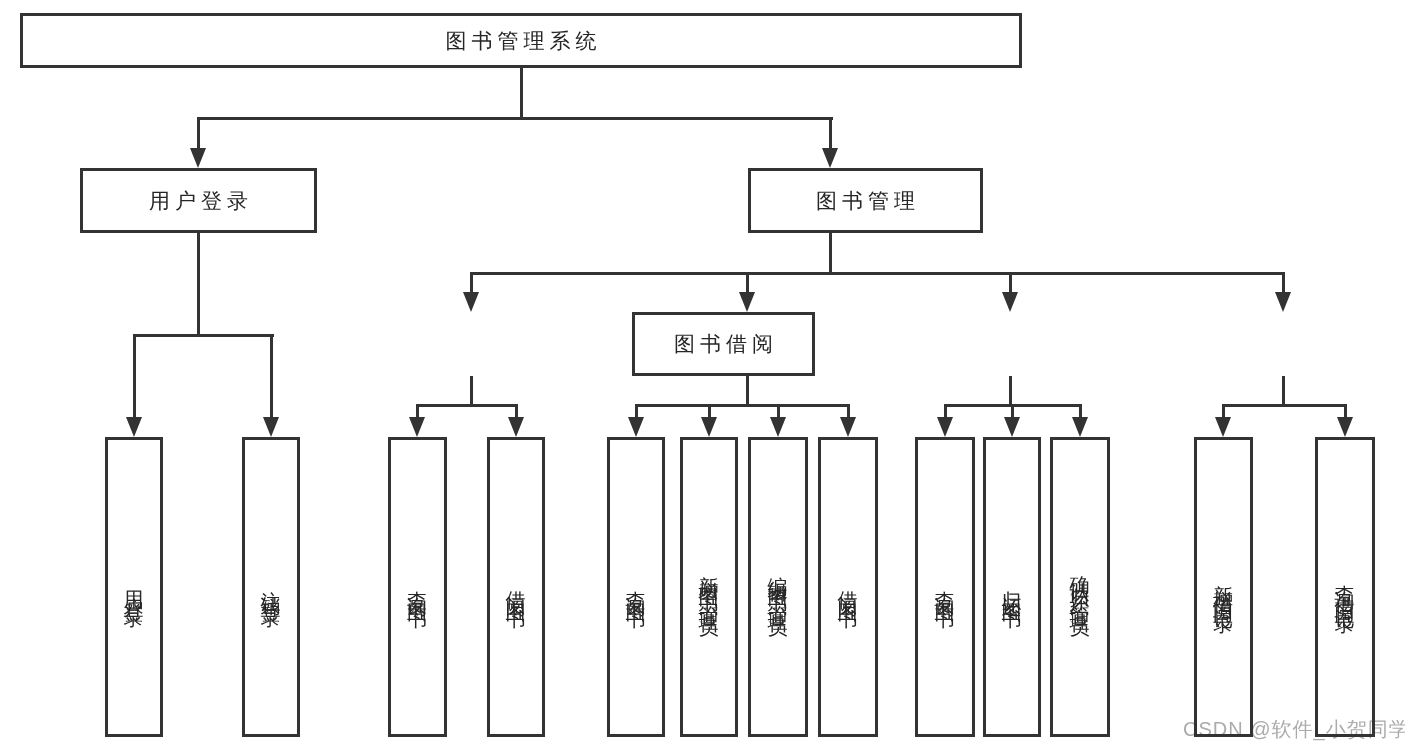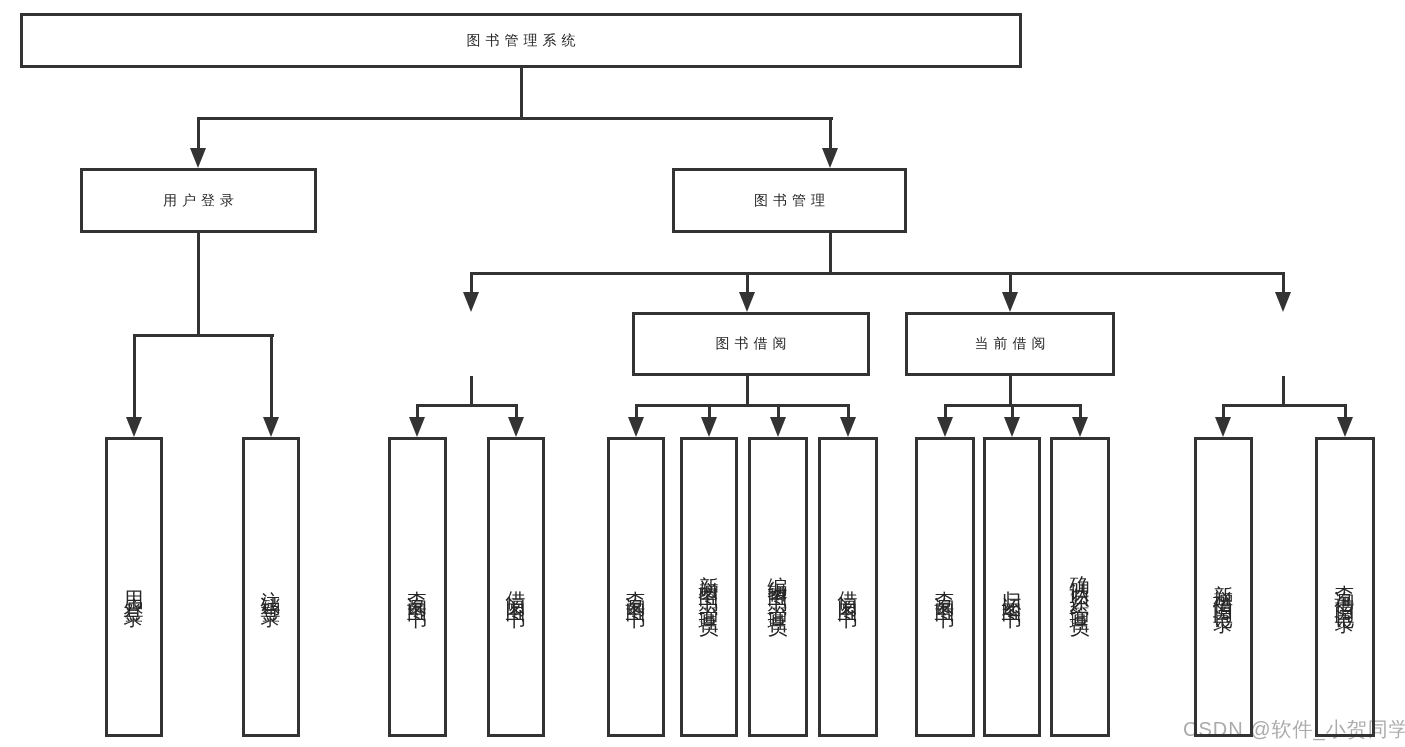--- a/index.html
+++ b/index.html
@@ -5,21 +5,21 @@
   html,body{margin:0;padding:0;background:#ffffff;}
   .canvas{
     position:relative;width:1405px;height:747px;background:#ffffff;
     font-family:"Liberation Sans","DejaVu Sans",sans-serif;overflow:hidden;
   }
   .box{
     position:absolute;box-sizing:border-box;border:3px solid #333333;
     display:flex;align-items:center;justify-content:center;
     color:#262626;background:transparent;z-index:1;
   }
-  .hl{font-size:14px;letter-spacing:5px;text-indent:5px;white-space:nowrap;}
+  .hl{font-size:21px;letter-spacing:5px;text-indent:5px;white-space:nowrap;}
   .vt{
     writing-mode:vertical-rl;text-orientation:mixed;
     font-size:20px;letter-spacing:6px;line-height:1;white-space:nowrap;
   }
   .vl{position:absolute;width:3px;background:#333333;z-index:1;}
   .hz{position:absolute;height:3px;background:#333333;z-index:1;}
   .ar{
     position:absolute;width:0;height:0;z-index:1;
     border-left:8px solid transparent;border-right:8px solid transparent;
     border-top:20px solid #333333;
@@ -43,21 +43,21 @@
   <div class="vl" style="left:520px;top:68px;height:51px"></div>
   <div class="hz" style="left:197px;top:117px;width:636px"></div>
   <div class="vl" style="left:197px;top:117px;height:33px"></div>
   <div class="ar" style="left:190px;top:148px"></div>
   <div class="vl" style="left:829px;top:117px;height:33px"></div>
   <div class="ar" style="left:822px;top:148px"></div>
 
   <div class="box" style="left:80px;top:168px;width:237px;height:65px">
     <span class="hl">用户登录</span>
   </div>
-  <div class="box" style="left:672px;top:168px;width:235px;height:65px">
+  <div class="box" style="left:748px;top:168px;width:235px;height:65px">
     <span class="hl">图书管理</span>
   </div>
 
   <div class="vl" style="left:197px;top:233px;height:104px"></div>
   <div class="hz" style="left:133px;top:334px;width:141px"></div>
   <div class="vl" style="left:133px;top:334px;height:85px"></div>
   <div class="ar" style="left:126px;top:417px"></div>
   <div class="vl" style="left:270px;top:334px;height:85px"></div>
   <div class="ar" style="left:263px;top:417px"></div>
 
@@ -65,25 +65,22 @@
   <div class="hz" style="left:470px;top:272px;width:815px"></div>
   <div class="vl" style="left:470px;top:272px;height:22px"></div>
   <div class="ar" style="left:463px;top:292px"></div>
   <div class="vl" style="left:746px;top:272px;height:22px"></div>
   <div class="ar" style="left:739px;top:292px"></div>
   <div class="vl" style="left:1009px;top:272px;height:22px"></div>
   <div class="ar" style="left:1002px;top:292px"></div>
   <div class="vl" style="left:1282px;top:272px;height:22px"></div>
   <div class="ar" style="left:1275px;top:292px"></div>
 
-  <div class="box" style="left:632px;top:312px;width:238px;height:64px">
+  <div class="box" style="left:632px;top:312px;width:183px;height:64px">
     <span class="hl">图书借阅</span>
-  </div>
-  <div class="box" style="left:905px;top:312px;width:210px;height:64px">
-    <span class="hl">当前借阅</span>
   </div>
 
   <div class="vl" style="left:470px;top:376px;height:31px"></div>
   <div class="hz" style="left:416px;top:404px;width:101px"></div>
   <div class="vl" style="left:416px;top:404px;height:15px"></div>
   <div class="ar" style="left:409px;top:417px"></div>
   <div class="vl" style="left:515px;top:404px;height:15px"></div>
   <div class="ar" style="left:508px;top:417px"></div>
 
   <div class="vl" style="left:746px;top:376px;height:31px"></div>

